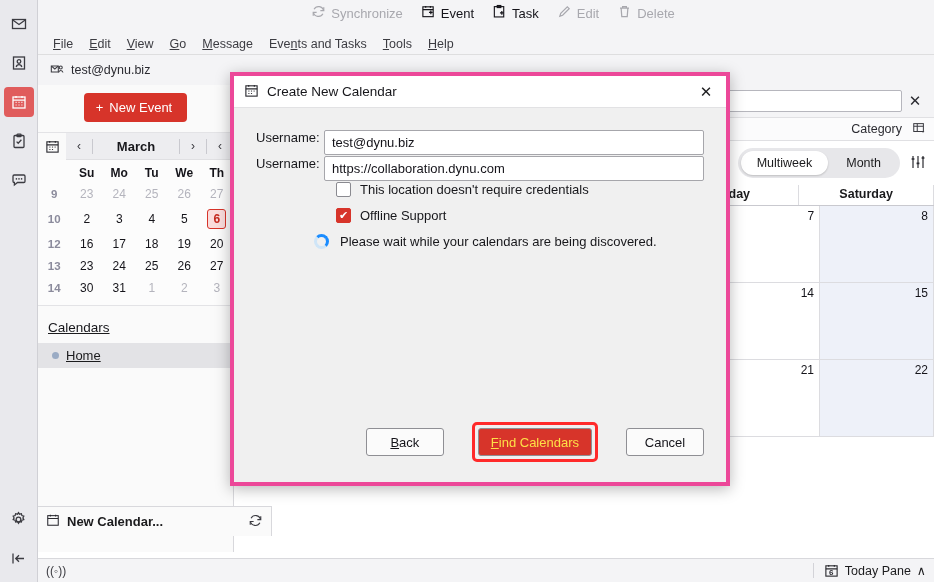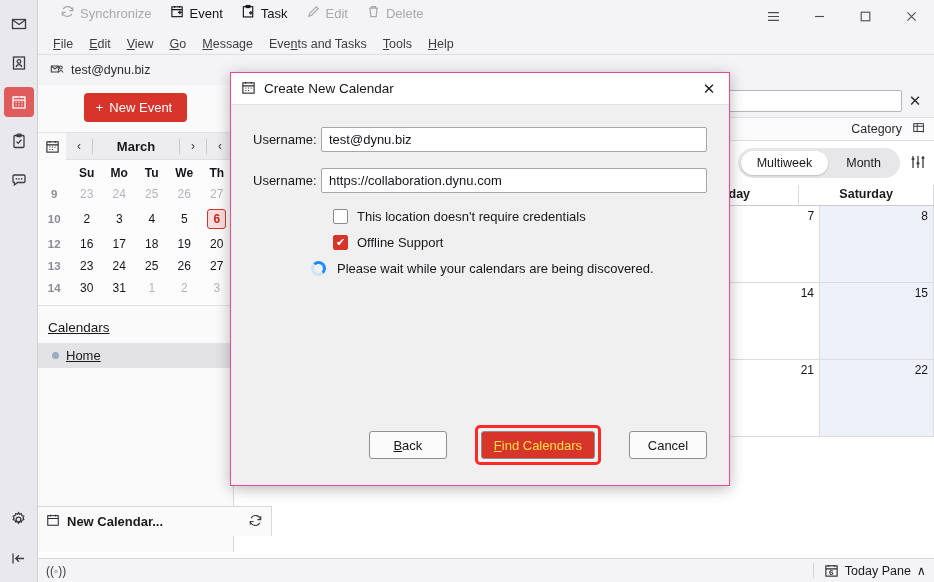--- a/index.html
+++ b/index.html
@@ -24,21 +24,21 @@
     display: flex; align-items: center; justify-content: center;
     border-radius: 4px; color: #3b3b41;
   }
   .rail-btn.active { background: #e05c5c; color: #fff; }
   .rail-spacer { flex: 1; }
   .rail-btn.bottom { margin-bottom: 9px; }
 
   
   .titlebar {
     position: absolute; left: 38px; top: 0; right: 0; height: 33px;
-    background: #f4f4f6; display: flex; align-items: flex-start;
+    background: #f4f4f6; display: flex; align-items: center; flex-direction: column;
   }
   .tb-tools { display: flex; align-items: center; padding-left: 14px; gap: 2px; }
   .tb-item {
     display: flex; align-items: center; gap: 5px;
     padding: 4px 8px; font-size: 13px; color: #15141a; border-radius: 4px;
   }
   .tb-item.disabled { color: #a8a8ae; }
   .tb-right { margin-left: auto; display: flex; align-items: center; height: 33px; }
   .win-btn {
     width: 46px; height: 33px; display: flex;
@@ -193,36 +193,36 @@
   .status-left { display: flex; align-items: center; gap: 6px; color: #3b3b41; font-size: 12px; }
   .status-right {
     margin-left: auto; display: flex; align-items: center; gap: 6px;
     font-size: 12.5px; color: #1b1b1d; border-left: 1px solid #d3d3d8; padding-left: 10px;
   }
 
   
   .overlay { position: absolute; inset: 0; }
   .dialog {
     position: absolute; left: 230px; top: 72px; width: 500px; height: 414px;
-    background: #f0f0f0; border: 1px solid #ec4899;
+    background: #f0f0f0; border: 4px solid #ec4899;
     box-shadow: 0 3px 14px rgba(0,0,0,.28);
     display: flex; flex-direction: column;
   }
   .dlg-title {
     height: 32px; background: #fff; border-bottom: 1px solid #e2e2e4;
     display: flex; align-items: center; padding: 0 6px 0 10px; gap: 8px;
   }
   .dlg-title .t { font-size: 13.5px; color: #17171b; }
   .dlg-close {
     margin-left: auto; width: 28px; height: 28px;
     display: flex; align-items: center; justify-content: center;
     color: #1b1b1d; font-size: 15px;
   }
   .dlg-body { flex: 1; padding: 22px 22px 0 22px; }
-  .frow { display: flex; align-items: center; margin-bottom: 16px; }
+  .frow { display: flex; align-items: flex-start; margin-bottom: 1px; }
   .frow label { width: 68px; font-size: 13px; text-align: right; padding-right: 12px; color: #17171b; }
   .frow input[type=text] {
     flex: 1; height: 25px; border: 1px solid #a6a6ab; border-radius: 2px;
     background: #fff; font-size: 13px; padding: 0 7px; color: #15141a;
     font-family: "Liberation Sans", sans-serif;
   }
   .crow { display: flex; align-items: center; gap: 9px; margin: 0 0 11px 80px; }
   .cbox {
     width: 15px; height: 15px; border: 1px solid #8a8a90;
     background: #fff; border-radius: 2px; flex: none;

